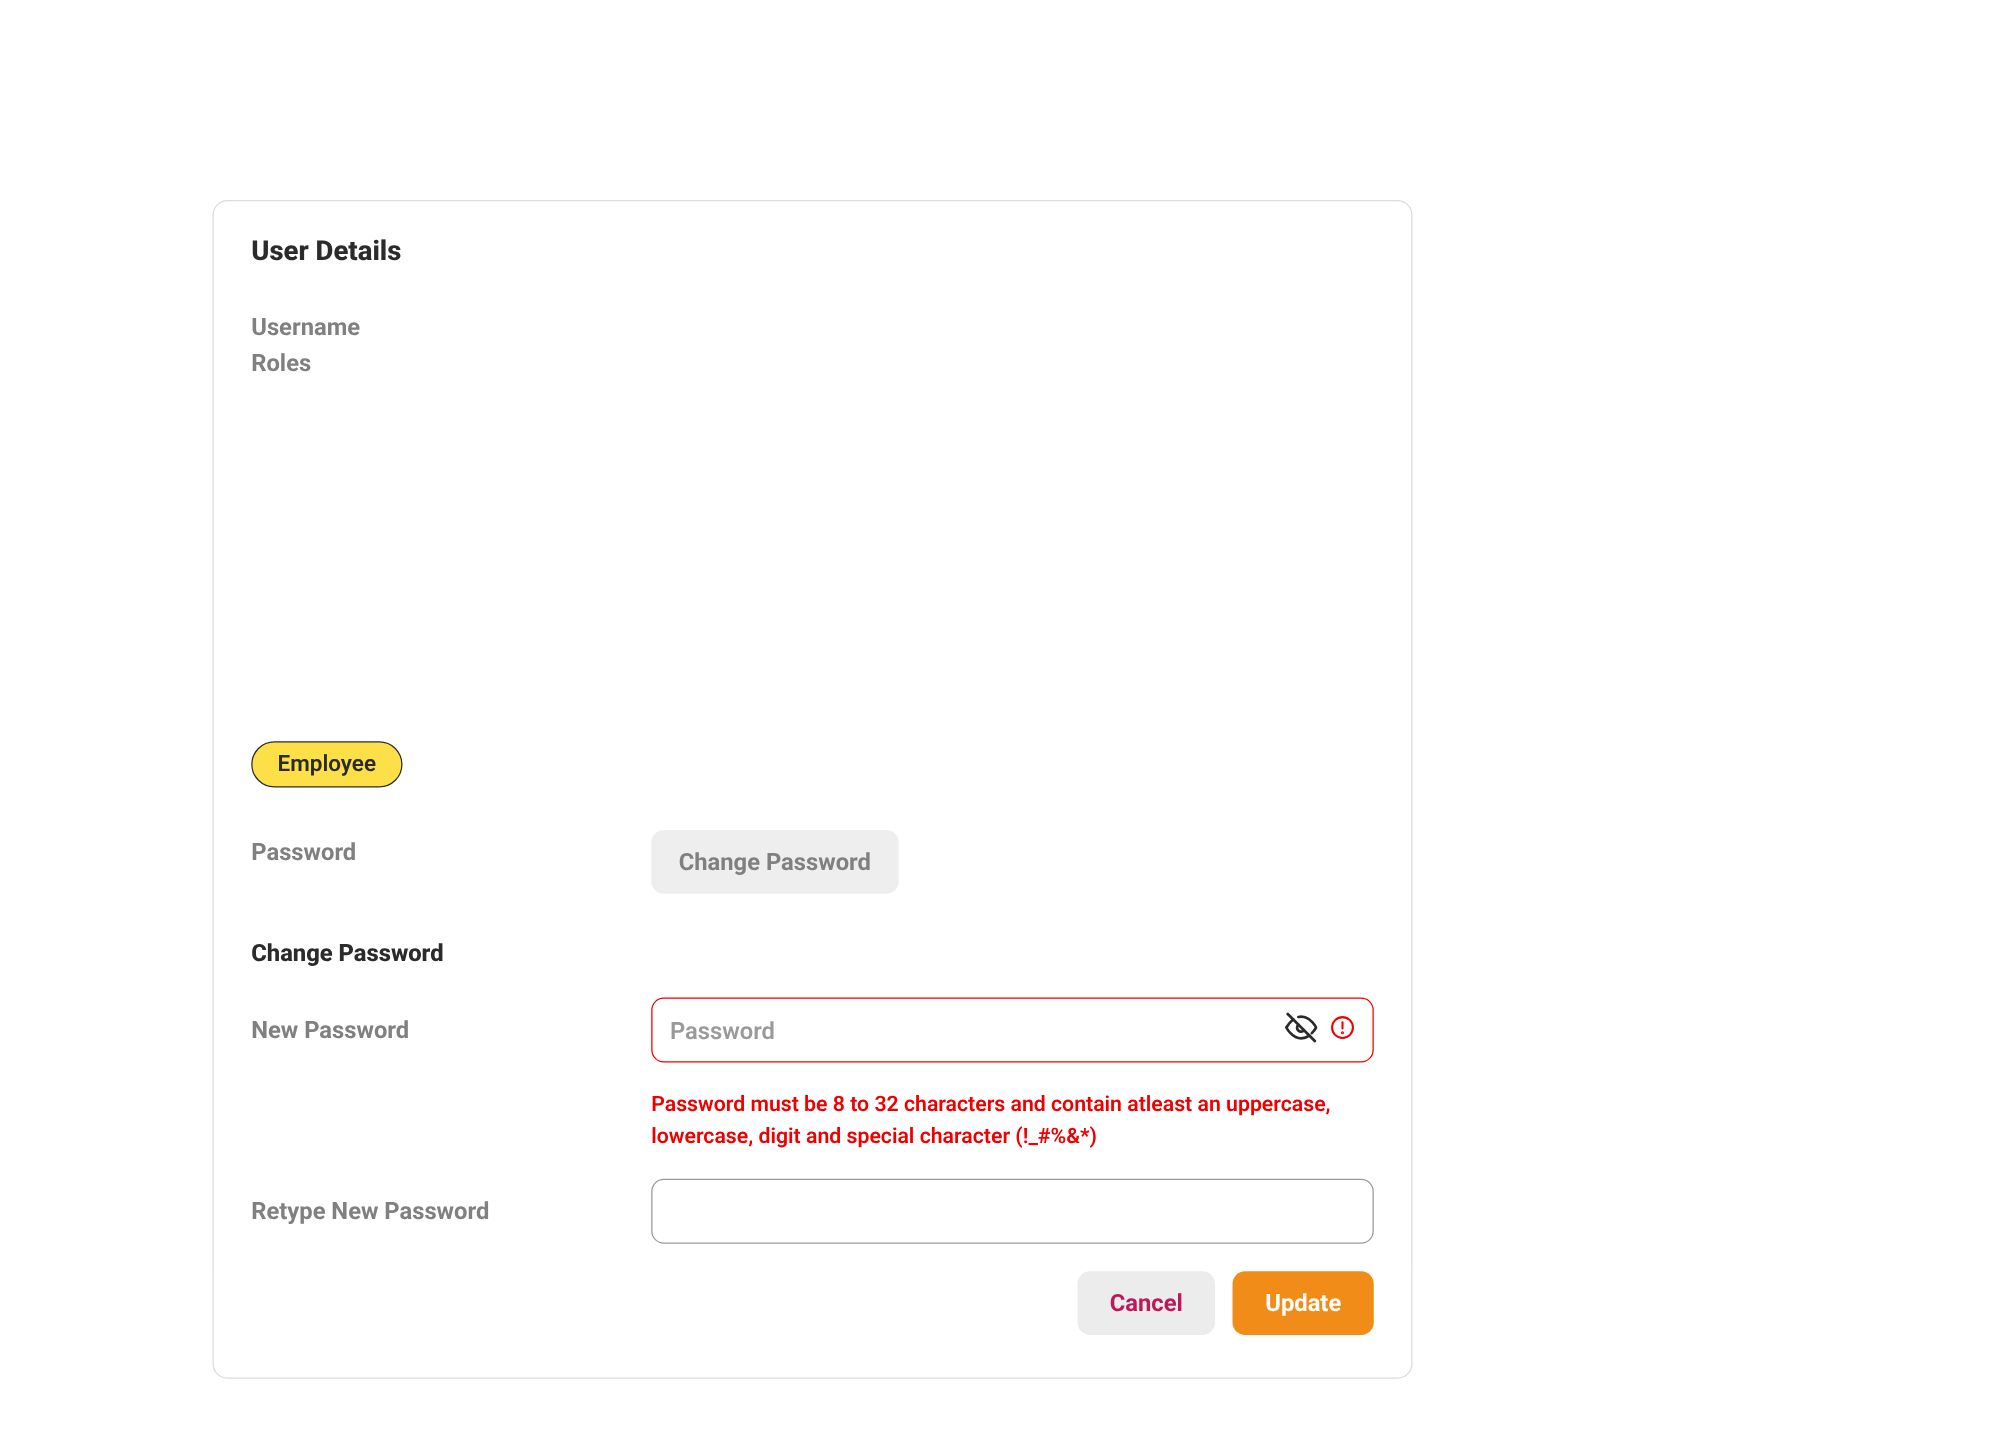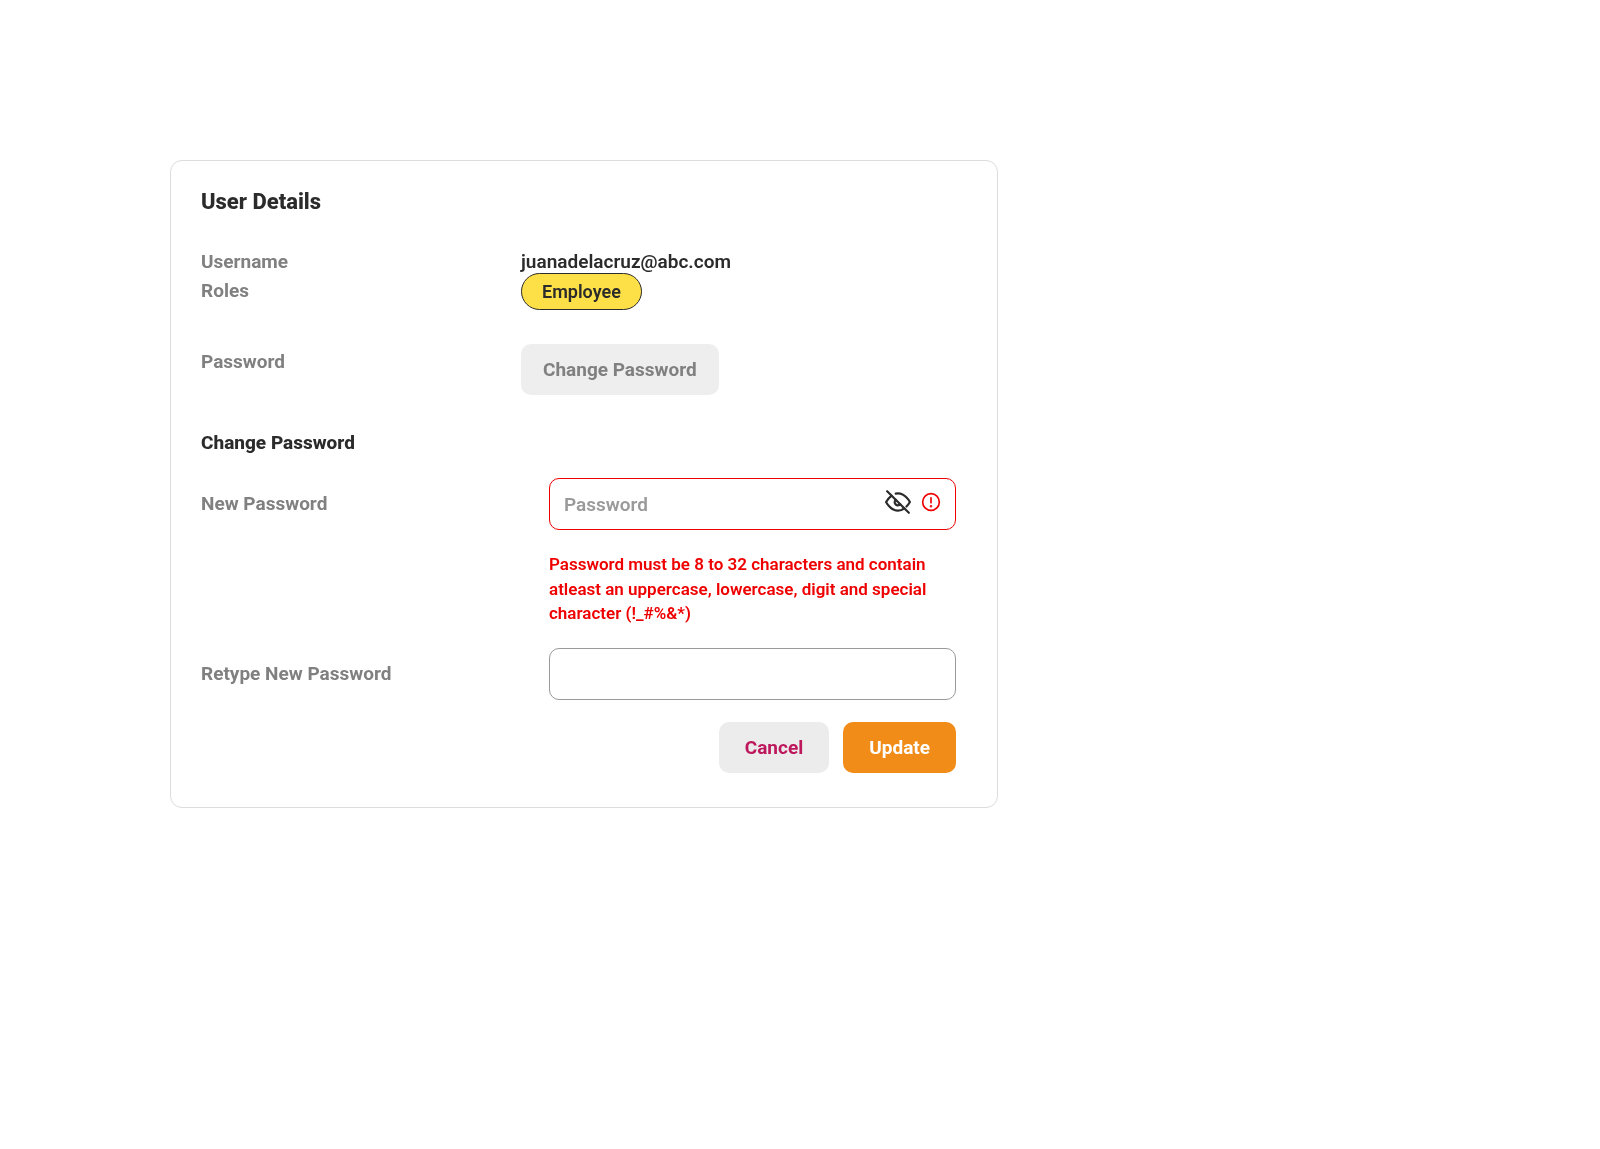--- a/index.html
+++ b/index.html
@@ -10,35 +10,36 @@
     body {
       font-family: -apple-system, BlinkMacSystemFont, "Segoe UI", Roboto, "Helvetica Neue", Arial, sans-serif;
       background: #ffffff;
       padding: 160px 170px;
       width: 1600px;
       height: 1149px;
     }
     .card {
       border: 1px solid #dcdcdc;
       border-radius: 12px;
-      padding: 28px 41px 34px 30px;
-      width: 828px;
+      padding: 28px 30px 34px 30px;
+      width: 960px;
     }
     .card-title {
       font-size: 22px;
       font-weight: 800;
       color: #2b2b2b;
       margin-bottom: 30px;
     }
     .row {
       display: flex;
       align-items: flex-start;
     }
     .row.roles-row {
       margin-bottom: 34px;
+      flex-direction: column;
     }
     .row.password-row {
       margin-bottom: 36px;
     }
     .label-col {
       flex: 0 0 320px;
       font-size: 19px;
       font-weight: 700;
       color: #808080;
       padding-top: 6px;
@@ -77,21 +78,20 @@
     .section-heading {
       font-size: 19px;
       font-weight: 800;
       color: #2b2b2b;
       margin-bottom: 24px;
     }
     .input-row {
       display: flex;
       align-items: flex-start;
       margin-bottom: 22px;
-      gap: 28px;
     }
     .input-row .label-col {
       padding-top: 14px;
     }
     .input-wrap {
       flex: 1;
     }
     .input-outer {
       position: relative;
       display: flex;
@@ -166,23 +166,20 @@
     }
   </style>
 </head>
 <body>
 
 <div class="card">
   <h2 class="card-title">User Details</h2>
 
   <div class="row">
     <div class="label-col">Username</div>
-    <div class="value-col">
-      <div class="value-text">juanadelacruz@abc.com</div>
-    </div>
   </div>
 
   <div class="row roles-row">
     <div class="label-col">Roles</div>
     <div class="value-col">
       <span class="chip">Employee</span>
     </div>
   </div>
 
   <div class="row password-row">

